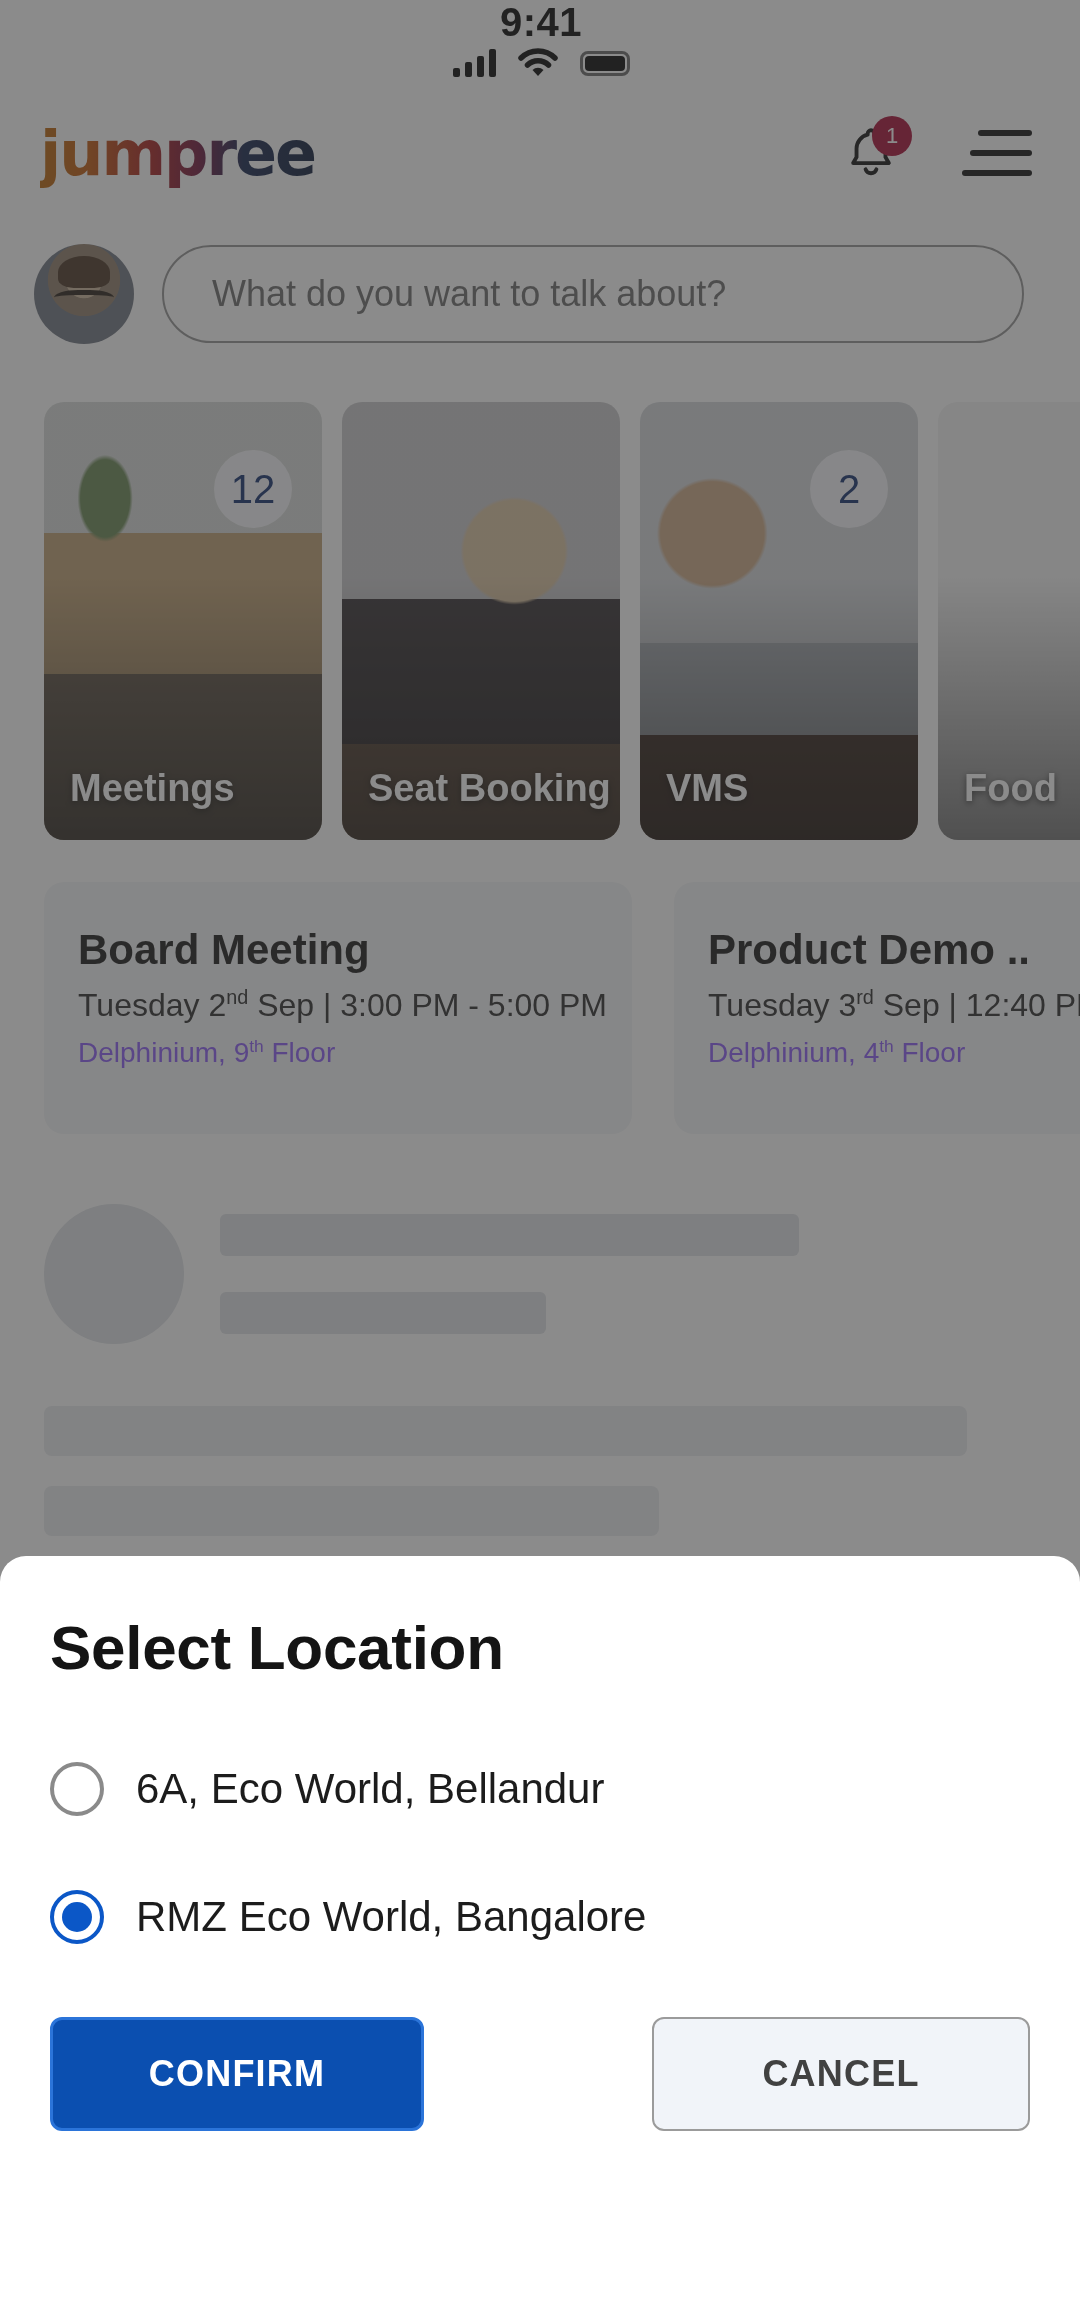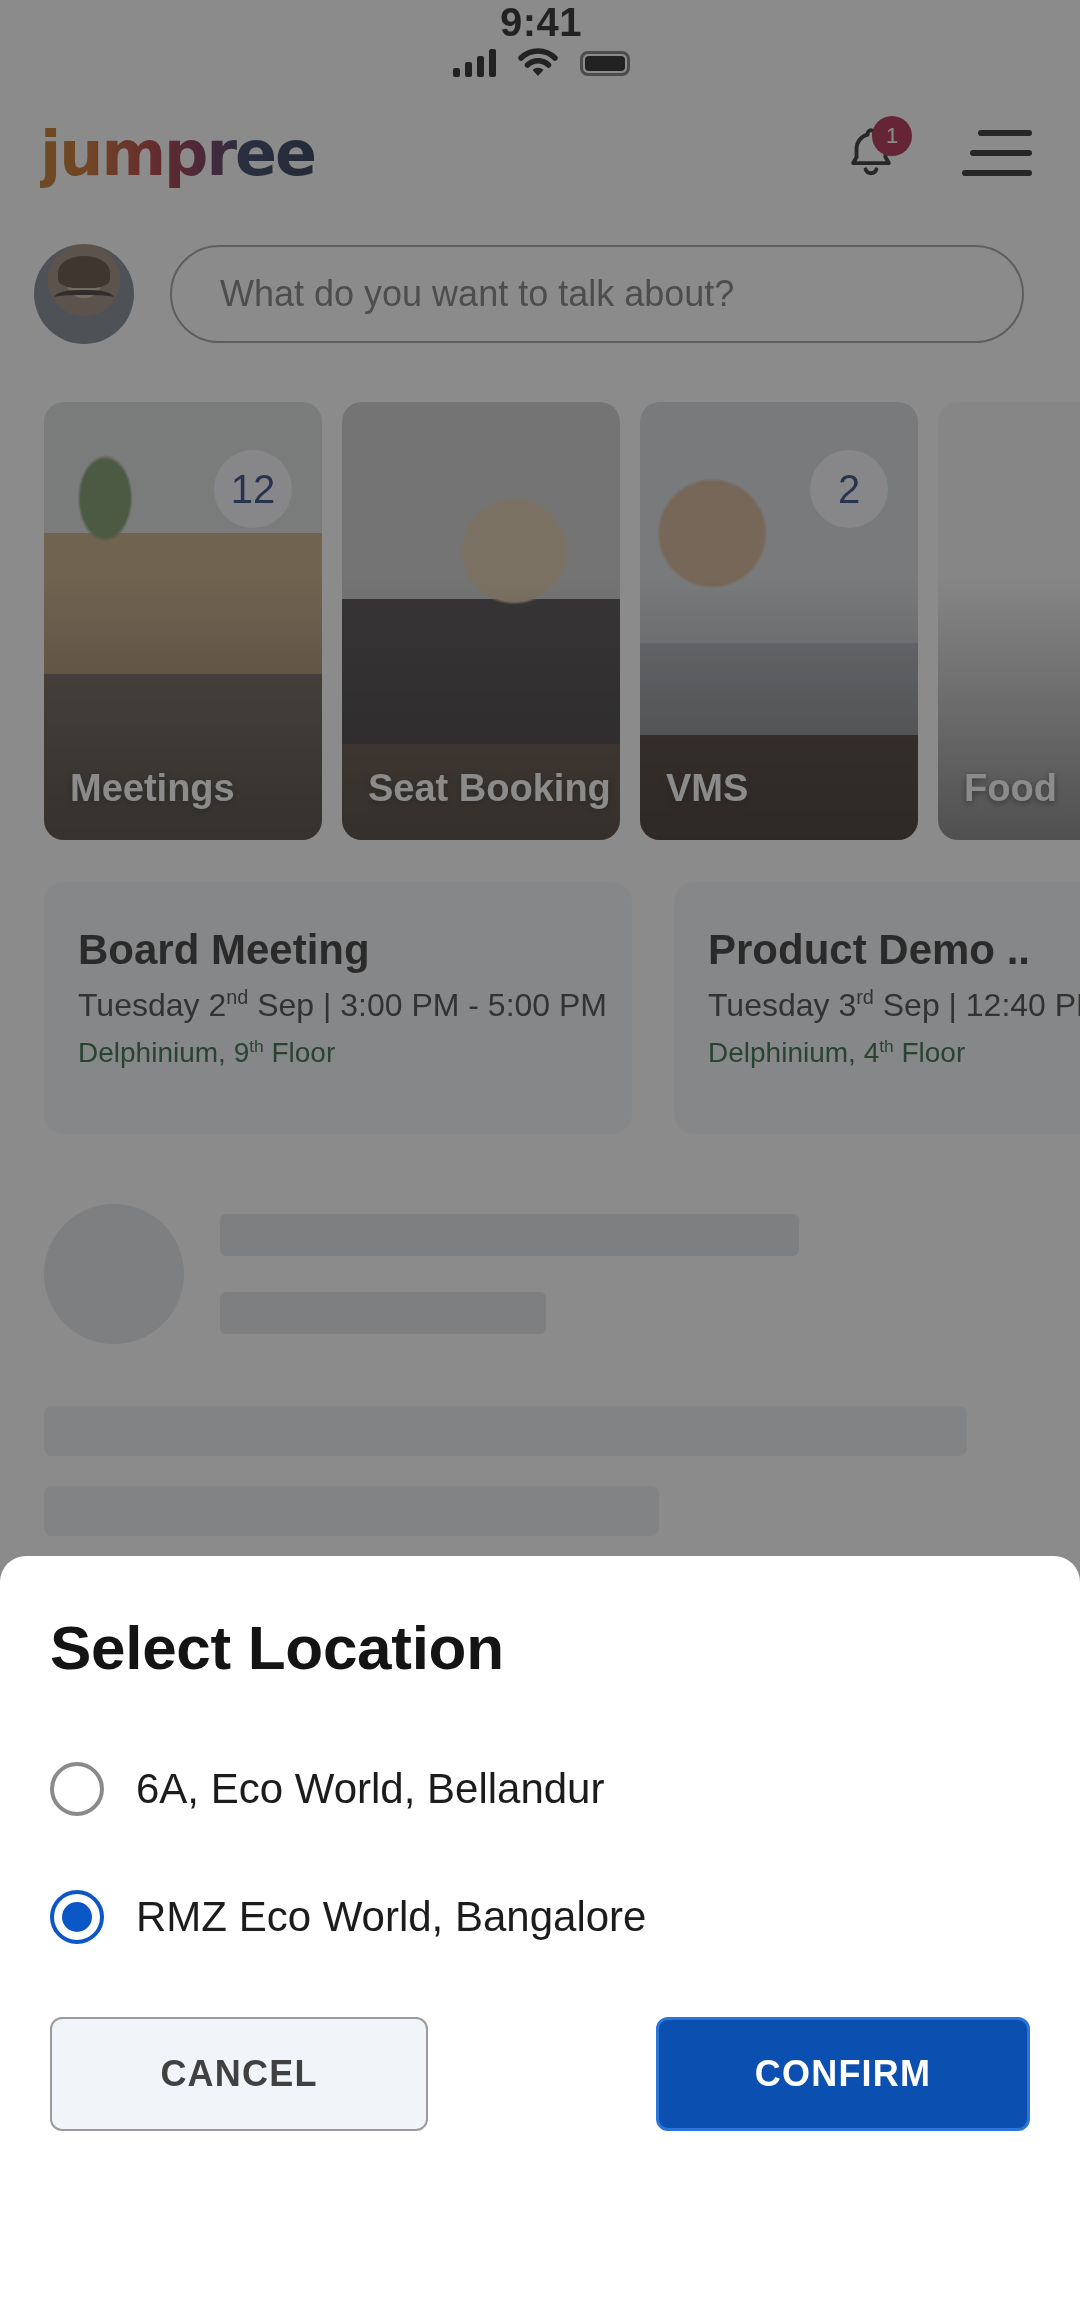--- a/index.html
+++ b/index.html
@@ -50,21 +50,21 @@
     border-radius:50%; background:#a80c35; color:#fff; font-size:22px;
     display:flex; align-items:center; justify-content:center; font-weight:500;
   }
   .burger { width:70px; display:flex; flex-direction:column; gap:14px; }
   .burger i { display:block; height:6px; background:#111; border-radius:3px; }
   .burger i:nth-child(1){ width:54px; margin-left:16px;}
   .burger i:nth-child(2){ width:62px; margin-left:8px;}
   .burger i:nth-child(3){ width:70px; }
 
   
-  .searchrow { display:flex; align-items:center; gap:36px; padding:16px 56px 34px 34px; background:#fff; }
+  .searchrow { display:flex; align-items:center; gap:28px; padding:16px 56px 34px 34px; background:#fff; }
   .avatar {
     width:100px; height:100px; border-radius:50%; flex:0 0 auto; overflow:hidden;
     background:radial-gradient(circle at 50% 36%, #cbb69b 0 22%, #8f7d6a 23% 44%, #6f7580 45% 100%);
     position:relative;
   }
   .avatar::before{ content:""; position:absolute; left:24%; top:12%; width:52%; height:32%;
     background:#4a3524; border-radius:50% 50% 30% 30%; }
   .avatar::after{ content:""; position:absolute; left:20%; top:46%; width:60%; height:14%;
     border-top:5px solid #2a2018; border-radius:40%; }
   .searchbox {
@@ -107,21 +107,21 @@
 
   
   .meetings { display:flex; gap:42px; padding:42px 0 0 44px; overflow:hidden; }
   .mcard {
     flex:0 0 auto; width:588px; height:252px; background:#f4f5f7;
     border-radius:20px; padding:44px 34px 0 34px;
   }
   .mcard h3 { font-size:42px; font-weight:700; color:#1a1a1a; white-space:nowrap;
               overflow:hidden; }
   .mcard .when { font-size:32px; color:#2b2b2b; margin-top:12px; white-space:nowrap; }
-  .mcard .where { font-size:28px; color:#14532d; margin-top:12px; white-space:nowrap; }
+  .mcard .where { font-size:28px; color:#8b5cf6; margin-top:12px; white-space:nowrap; }
   .mcard sup { font-size:.62em; vertical-align:super; }
 
   
   .skelwrap { padding:70px 44px 0 44px; }
   .skelrow { display:flex; align-items:center; gap:36px; }
   .sk-circle { width:140px; height:140px; border-radius:50%; background:#dfe2e6; flex:0 0 auto; }
   .sk-lines { flex:1; display:flex; flex-direction:column; gap:36px; }
   .sk-bar { height:42px; border-radius:6px; background:#dfe2e6; }
   .sk-bar.w1 { width:71%; } .sk-bar.w2 { width:40%; }
   .sk-wide { height:50px; border-radius:8px; background:#e9ebee; margin-top:62px; width:93%; }
@@ -273,16 +273,16 @@
     </div>
     <div class="opt selected">
       <span class="radio">
           <span class="dot"></span>
         </span>
       <span class="txt">RMZ Eco World, Bangalore</span>
     </div>
   </div>
 
   <div class="actions">
+    <div class="btn btn-confirm">CONFIRM</div>
     <div class="btn btn-cancel">CANCEL</div>
-    <div class="btn btn-confirm">CONFIRM</div>
   </div>
 </div>
 
 </body></html>

